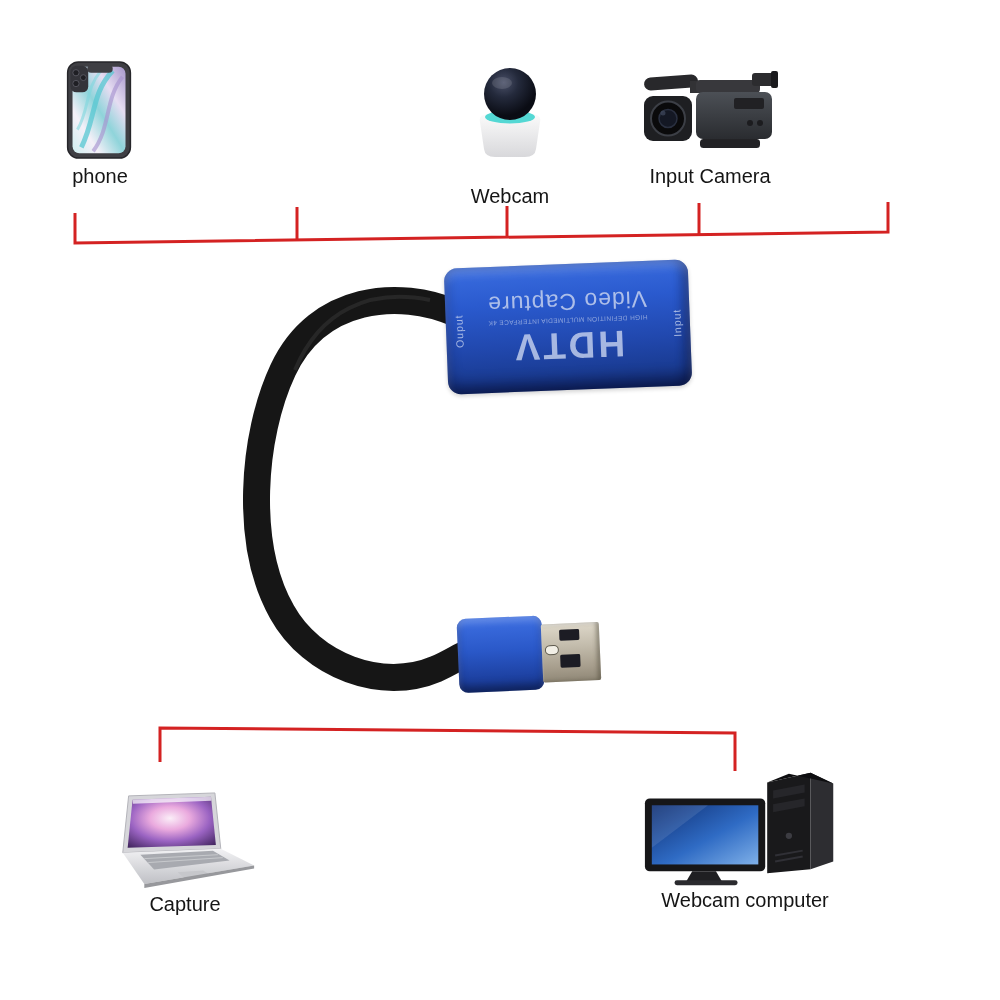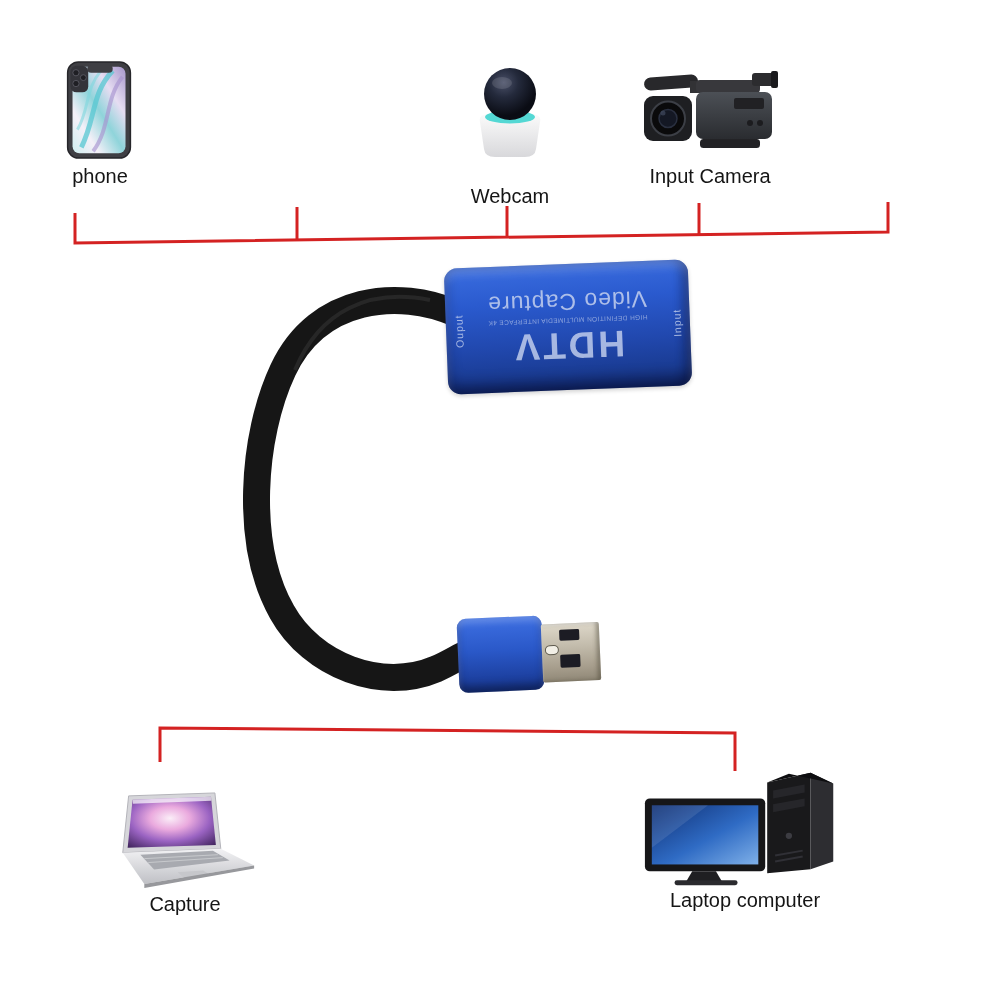--- a/index.html
+++ b/index.html
@@ -207,16 +207,16 @@
         <line x1="138" y1="92" x2="166" y2="87" stroke="#303036" stroke-width="2"></line>
         <line x1="138" y1="98" x2="166" y2="93" stroke="#303036" stroke-width="2"></line>
 
         <rect x="6" y="34" width="122" height="74" rx="5" fill="#161618"></rect>
         <rect x="13" y="41" width="108" height="60" fill="url(#pcScreen)"></rect>
         <polygon points="13,41 70,41 13,84" fill="#ffffff" opacity=".10"></polygon>
         <polygon points="54,108 78,108 84,118 48,118" fill="#1f1f22"></polygon>
         <rect x="36" y="117" width="64" height="5" rx="2.5" fill="#2a2a2e"></rect>
       </svg>
     </div>
-    <div class="dev-label">Laptop computer</div>
+    <div class="dev-label">Webcam computer</div>
   </div>
 
 </div>
 
 </body></html>

